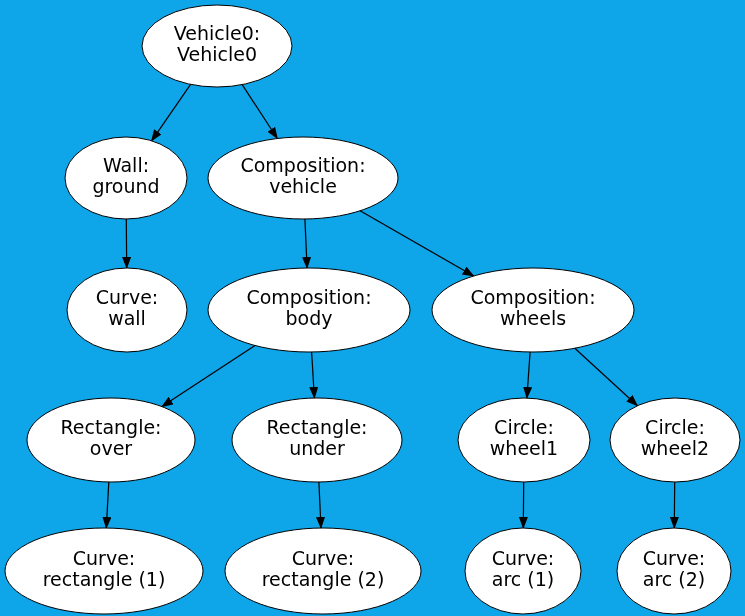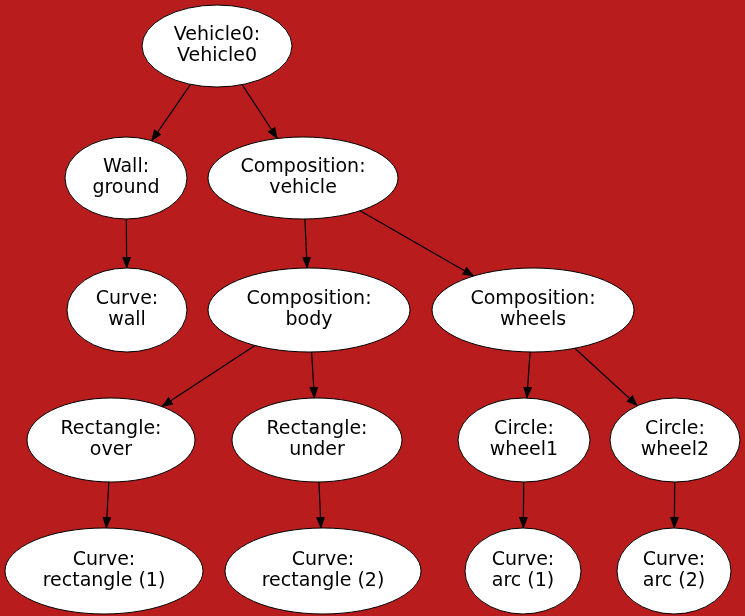--- a/index.html
+++ b/index.html
@@ -7,21 +7,21 @@
     padding: 0;
     background: #ffffff;
     width: 745px;
     height: 616px;
     overflow: hidden;
     font-family: "DejaVu Sans", sans-serif;
   }
   #diagram-root {
     width: 745px;
     height: 616px;
-    background: #b91c1c;
+    background: #0ea5e9;
   }
   svg { display: block; }
   .node-ellipse {
     fill: #ffffff;
     stroke: #000000;
     stroke-width: 1px;
   }
   .node-label {
     fill: #000000;
     font-family: "DejaVu Sans", sans-serif;

